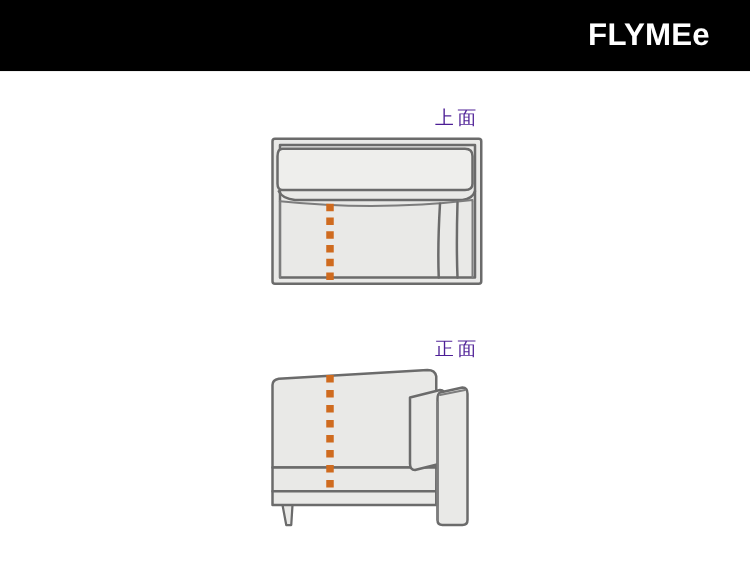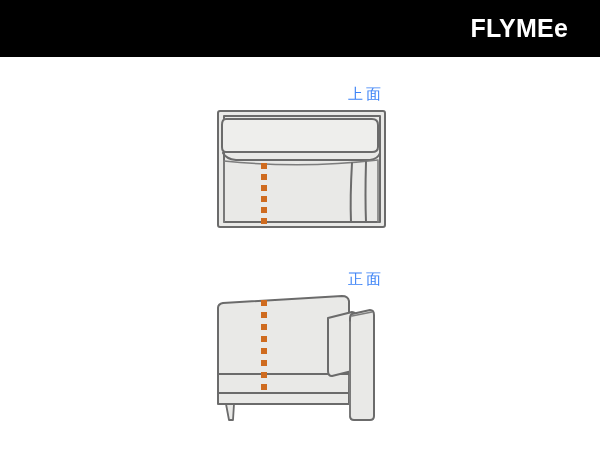--- a/index.html
+++ b/index.html
@@ -66,21 +66,21 @@
     width: 200px;
   }
   #figure-top    { left: 192px; top: 28px; }
   #figure-front  { left: 192px; top: 213px; }
 
   .view-label {
     position: absolute;
     right: 8px;
     top: 0;
     font-size: 15px;
-    color: #3b82f6;
+    color: #4c1d95;
     letter-spacing: 3px;
     white-space: nowrap;
   }
 
   .diagram-svg {
     position: absolute;
     left: 0;
     top: 22px;
     display: block;
   }

